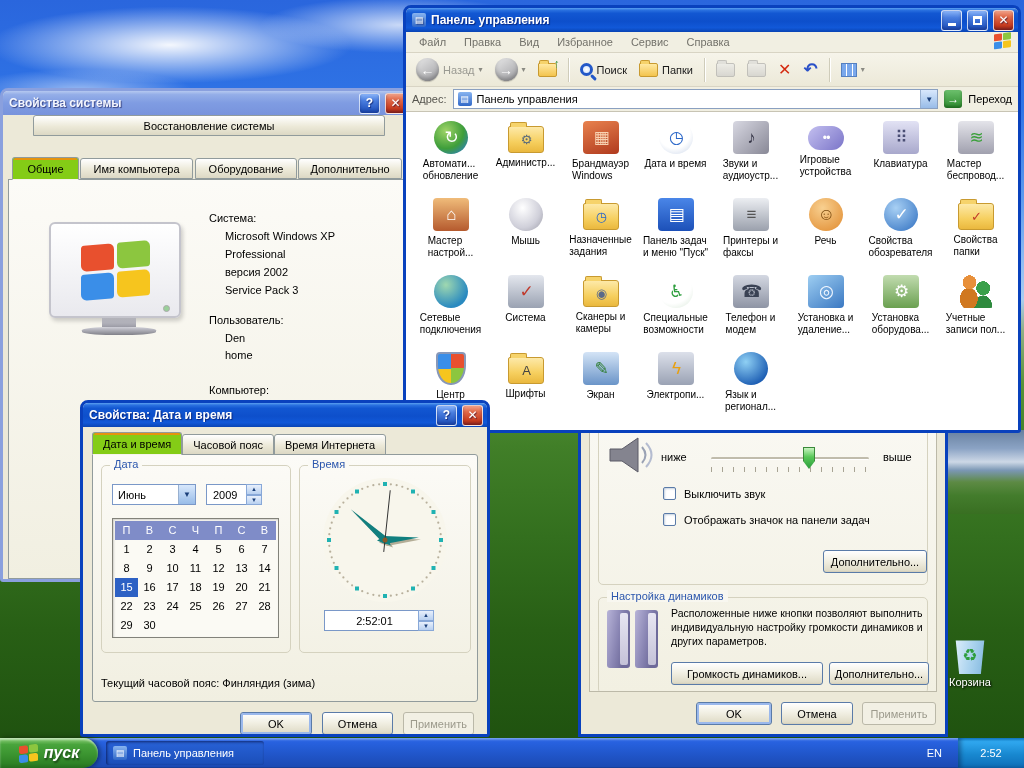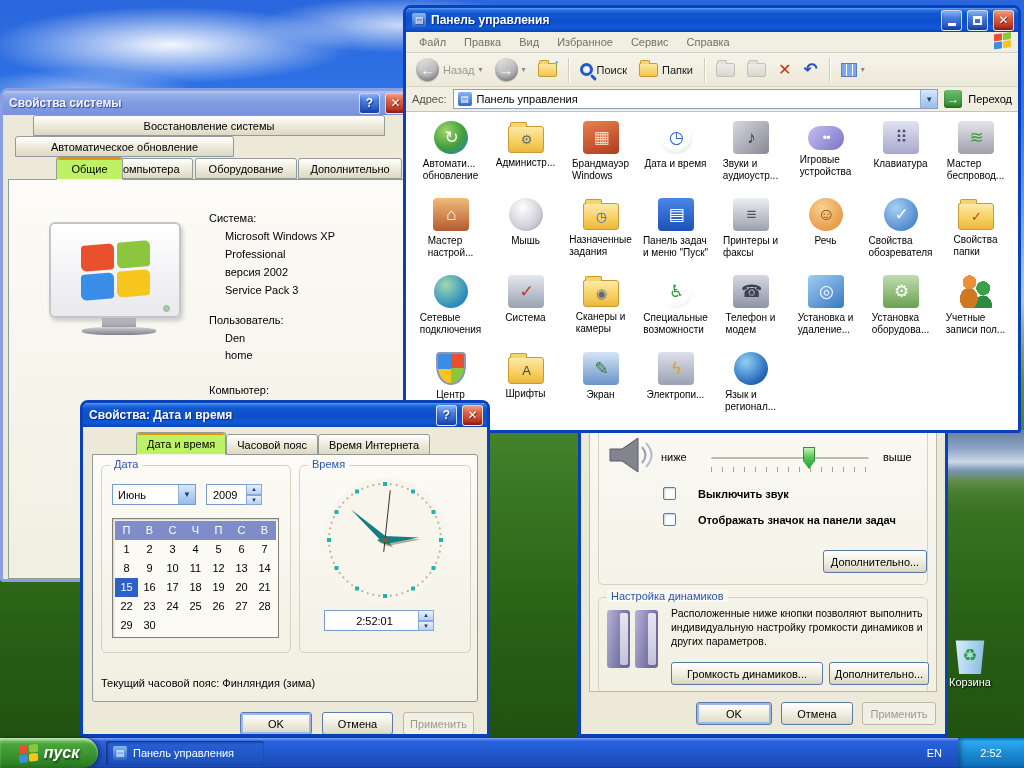--- a/index.html
+++ b/index.html
@@ -80,21 +80,21 @@
       radial-gradient(ellipse 9px 11px at 30% 72%, #d07820 98%, transparent),
       radial-gradient(ellipse 9px 11px at 70% 95%, #2e8a3e 98%, transparent) !important; }
   .cp-icon.shield { width:30px; height:33px; border:2px solid #8898b8; border-radius:4px 4px 48% 48% / 4px 4px 58% 58%; }
   .cp-label { text-align:left; font-size:10px; line-height:12px; color:#000; }
 
   
   #sysprops { left:0; top:88px; width:413px; height:494px; z-index:10; }
   .sp-body { position:relative; height:467px; }
   .tab { position:absolute; height:21px; display:flex; align-items:center; justify-content:center; font-size:11px;
     background:linear-gradient(#ffffff,#ece9d8 55%,#dcd8c4); border:1px solid #919b9c; border-radius:3px 3px 0 0; z-index:1; }
-  .tab.active { background:#bef264; border-bottom-color:#f6f4ec; z-index:3; height:23px;margin-left:44px; }
+  .tab.active { background:#84cc16; border-bottom-color:#f6f4ec; z-index:3; height:23px; }
   .tab.active::before { content:""; position:absolute; top:0; left:1px; right:1px; height:2px; background:#e5940e; border-radius:2px 2px 0 0; }
   .tab-panel { position:absolute; background:linear-gradient(#fcfbf7,#f1efe1); border:1px solid #919b9c; z-index:2; }
   .sp-label { position:absolute; color:#000; }
   .monitor-wrap { position:absolute; left:40px; top:42px; width:140px; }
   .monitor { width:132px; height:96px; background:linear-gradient(#ffffff,#e9e9ee); border:2px solid #c4c4cc; border-radius:6px; box-shadow:2px 3px 4px rgba(0,0,0,.18); display:flex; align-items:center; justify-content:center; position:relative;}
   .monitor::after { content:""; position:absolute; right:9px; bottom:4px; width:5px; height:5px; border-radius:50%; background:#9ad09a; border:1px solid #aaa; }
   .winflag { display:grid; grid-template:26px 26px / 33px 33px; gap:3px; transform:skewY(-5deg); }
   .winflag span { border-radius:3px 6px 3px 6px; }
   .mon-neck { width:34px; height:9px; background:linear-gradient(#d8d8e0,#9a9aa4); margin:0 auto; }
   .mon-base { width:74px; height:8px; background:linear-gradient(#cfcfd8,#808088); border-radius:40%; margin:0 auto; }
@@ -123,21 +123,21 @@
     background:linear-gradient(#ffffff,#f2f0e4 45%,#e0dcc8 92%,#d2ccb8); display:flex; align-items:center; justify-content:center; }
   .xp-btn.default { box-shadow:inset 0 0 0 2px #9ab8ec; }
   .xp-btn.disabled { color:#9c9a8c; border-color:#bab8a8; background:#f2f0e4; }
 
   
   #snd { position:absolute; left:578px; top:430px; width:370px; height:307px; z-index:20;
     background:#ece9d8; border:3px solid #0941bd; border-top:none; overflow:hidden;padding-left:28px; }
   .snd-page { position:absolute; left:8px; top:0; width:348px; height:262px; background:linear-gradient(#f9f8f2,#f2f0e2);
     border:1px solid #bcb9a8; border-top:none; overflow:hidden; }
   .snd-page .groupbox .group-label { background:#f8f7f0; }
-  .checkbox-row { position:absolute; display:flex; align-items:center; gap:22px;font-weight:bold; }
+  .checkbox-row { position:absolute; display:flex; align-items:center; gap:8px; }
   .cb { width:13px; height:13px; background:#fff; border:1px solid #5a7ba8; border-radius:2px; box-shadow:inset 1px 1px 2px rgba(90,120,160,.35); }
   .slider-track { position:absolute; height:3px; background:#c0bcac; border-bottom:1px solid #fff; border-radius:2px; }
   .slider-ticks { position:absolute; height:5px; background:repeating-linear-gradient(90deg,#a8a494 0 1px,transparent 1px 11px); }
   .slider-thumb { position:absolute; width:12px; height:22px; background:linear-gradient(180deg,#c8f4c0,#58c858 45%,#2e9e3e);
     border:1px solid #3a8a3a; clip-path:polygon(0 0,100% 0,100% 64%,50% 100%,0 64%); }
   .spk-tower { position:absolute; width:23px; height:58px; background:linear-gradient(100deg,#b8b4d8 0%,#8a86b4 45%,#6e6a9a 75%); border-radius:3px; }
   .spk-tower::after { content:""; position:absolute; right:2px; top:3px; bottom:3px; width:8px; background:linear-gradient(#e8e6f2,#c4c2d8); border-radius:2px; }
   .snd-text { position:absolute; font-size:10.5px; line-height:1.32; color:#000; }
 
   
@@ -182,23 +182,20 @@
 
 <div class="xp-win inactive" id="sysprops">
   <div class="xp-title">
     <span class="t-text">Свойства системы</span>
     <span class="t-btn">?</span>
     <span class="t-btn close">✕</span>
   </div>
   <div class="sp-body">
     <div class="tab" style="left:30px; top:0; width:352px;">
         <span>Восстановление системы</span>
-      </div>
-    <div class="tab" style="left:12px; top:21px; width:219px;">
-        <span>Автоматическое обновление</span>
       </div>
     <div class="tab active" style="left:9px; top:42px; width:67px;">
         <span>Общие</span>
       </div>
     <div class="tab" style="left:77px; top:43px; width:113px;">
         <span>Имя компьютера</span>
       </div>
     <div class="tab" style="left:192px; top:43px; width:102px;">
         <span>Оборудование</span>
       </div>

